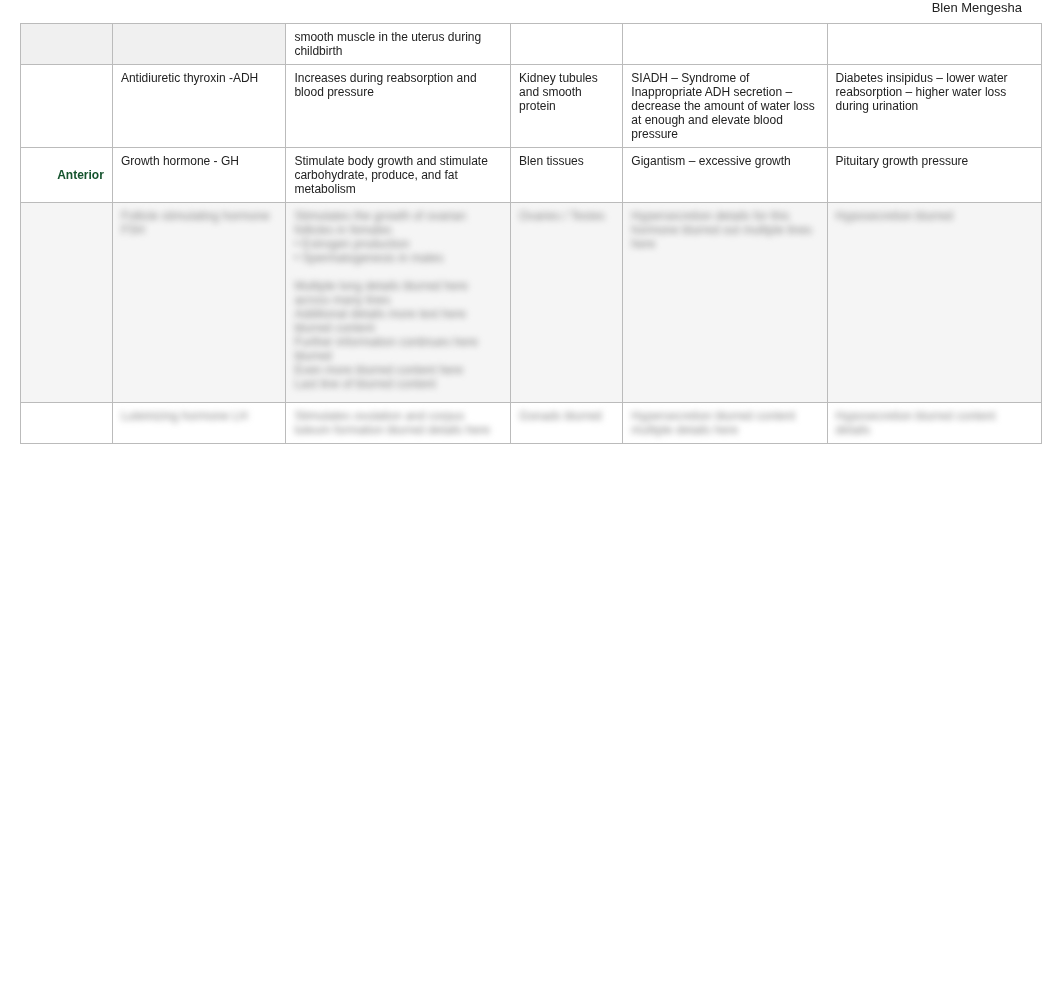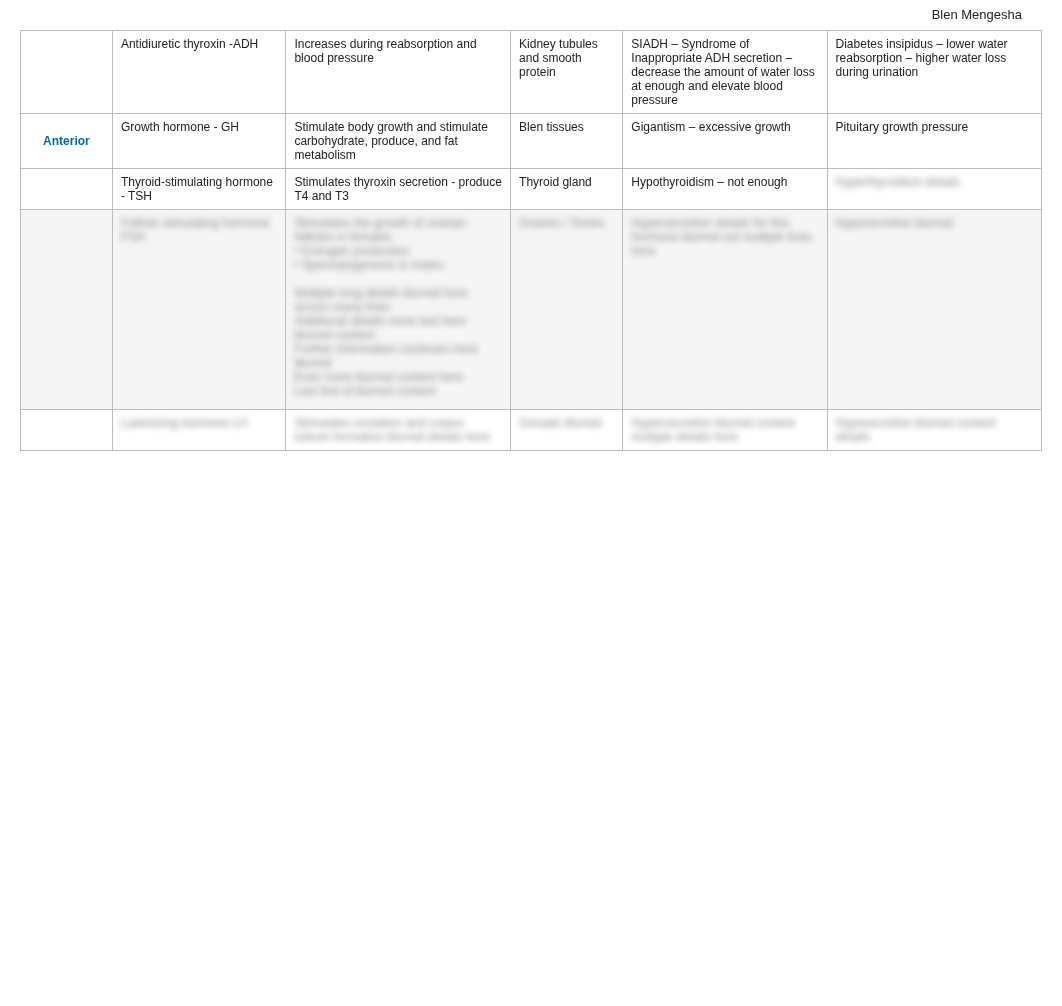--- a/index.html
+++ b/index.html
@@ -4,21 +4,21 @@
   <style>
     * { box-sizing: border-box; margin: 0; padding: 0; }
     body {
       background: #fff;
       font-family: Arial, sans-serif;
       font-size: 12px;
       color: #222;
     }
     .page-header {
       text-align: right;
-      padding: 7px 40px 8px 0;
+      padding: 0 40px 8px 0;
       font-size: 13px;
       color: #222;
     }
     .table-wrapper {
       padding: 0 20px 20px 20px;
     }
     table {
       width: 100%;
       border-collapse: collapse;
       table-layout: fixed;
@@ -31,24 +31,24 @@
       color: #222;
     }
     .col-lobe { width: 9%; }
     .col-hormone { width: 17%; }
     .col-function { width: 22%; }
     .col-target { width: 11%; }
     .col-hyper { width: 20%; }
     .col-hypo { width: 21%; }
 
     .anterior-label {
-      color: #0369a1;
+      color: #14532d;
       font-weight: bold;
       vertical-align: middle;
-      text-align: center;
+      text-align: right;
     }
 
     .blurred {
       filter: blur(3px);
       color: #888;
       user-select: none;
     }
   </style>
 </head>
 <body>
@@ -62,47 +62,47 @@
     <colgroup>
       <col class="col-lobe">
       <col class="col-hormone">
       <col class="col-function">
       <col class="col-target">
       <col class="col-hyper">
       <col class="col-hypo">
     </colgroup>
     <tbody>
 
+      <tr>
+        <td style="background:#f0f0f0;"></td>
+        <td style="background:#f0f0f0;"></td>
+        <td>smooth muscle in the uterus during childbirth</td>
+        <td></td>
+        <td></td>
+        <td></td>
+      </tr>
 
       <tr>
         <td></td>
         <td>Antidiuretic thyroxin -ADH</td>
         <td>Increases during reabsorption and blood pressure</td>
         <td>Kidney tubules and smooth protein</td>
         <td>SIADH – Syndrome of Inappropriate ADH secretion – decrease the amount of water loss at enough and elevate blood pressure</td>
         <td>Diabetes insipidus – lower water reabsorption – higher water loss during urination</td>
       </tr>
 
       <tr>
         <td class="anterior-label">Anterior</td>
         <td>Growth hormone - GH</td>
         <td>Stimulate body growth and stimulate carbohydrate, produce, and fat metabolism</td>
         <td>Blen tissues</td>
         <td>Gigantism – excessive growth</td>
         <td>Pituitary growth pressure</td>
       </tr>
 
-      <tr>
-        <td></td>
-        <td>Thyroid-stimulating hormone - TSH</td>
-        <td>Stimulates thyroxin secretion - produce T4 and T3</td>
-        <td>Thyroid gland</td>
-        <td>Hypothyroidism – not enough</td>
-        <td class="blurred">Hyperthyroidism details</td>
-      </tr>
 
       <tr style="background:#f5f5f5;">
         <td></td>
         <td class="blurred" style="height:200px;">
           Follicle stimulating hormone FSH
         </td>
         <td class="blurred">
           Stimulates the growth of ovarian follicles in females<br>
           • Estrogen production<br>
           • Spermatogenesis in males<br><br>

